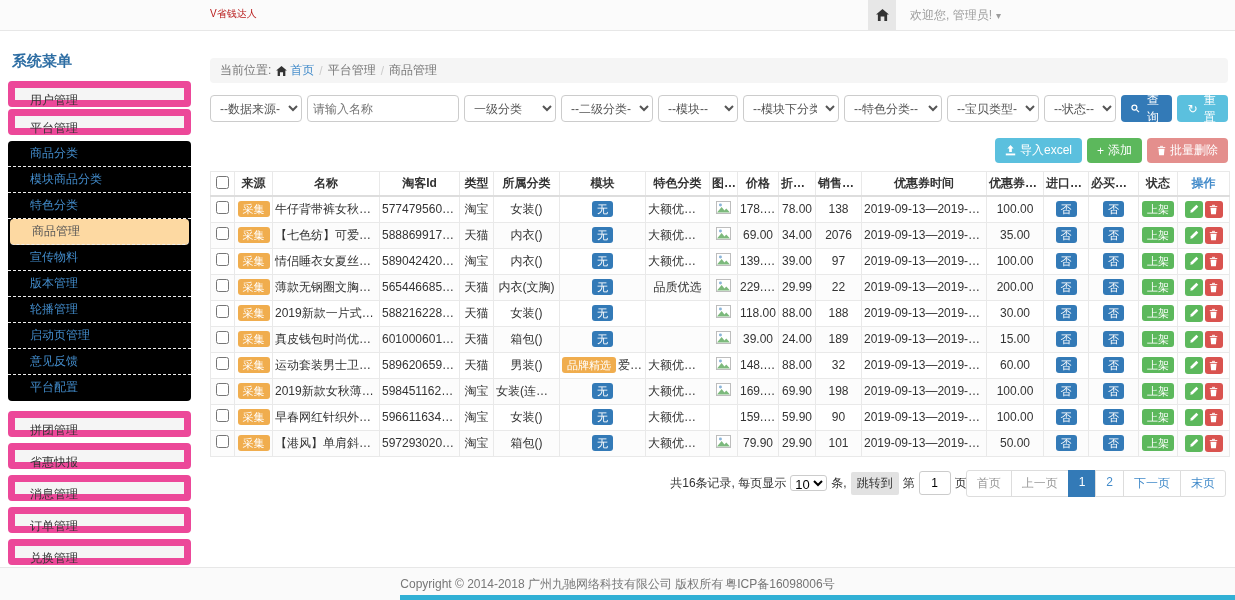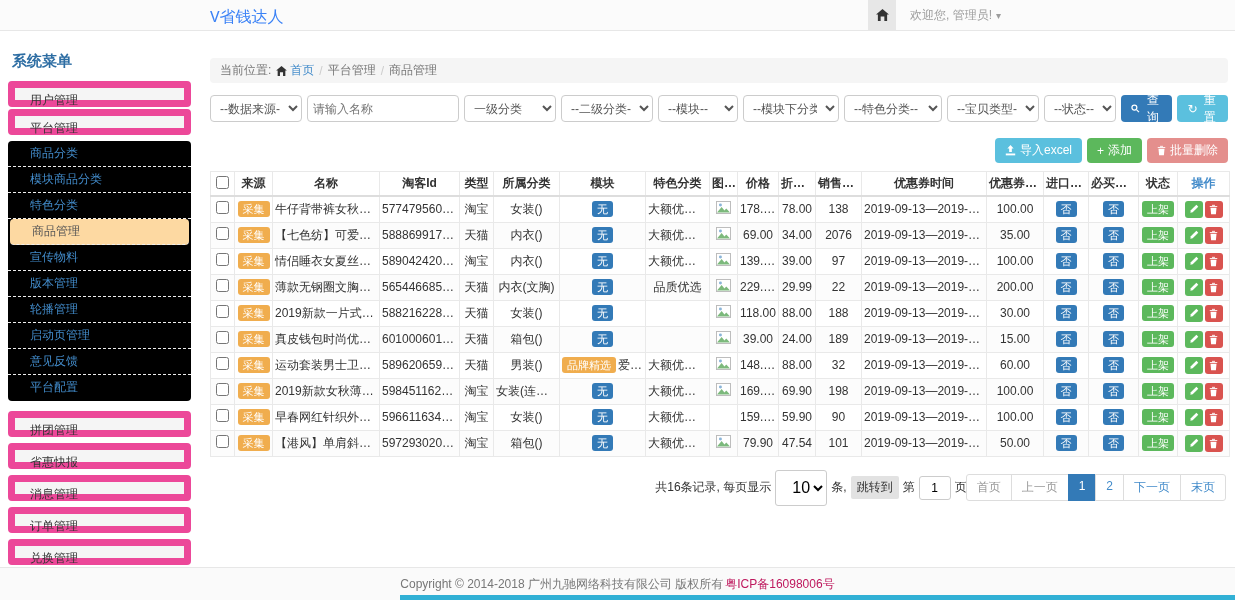--- a/index.html
+++ b/index.html
@@ -3,21 +3,21 @@
 <meta charset="utf-8">
 <style>
   * { box-sizing: border-box; margin: 0; padding: 0; }
   html,body { width:1235px; height:600px; overflow:hidden; }
   body {
     font-family: "Liberation Sans", "DejaVu Sans", sans-serif;
     font-size: 12px; color:#333; background:#fff; position:relative;
   }
   
   .topbar { height:31px; background:#fbfbfb; border-bottom:1px solid #e7e7e7; position:relative; }
-  .topbar-title { position:absolute; left:210px; top:7px; font-size:16px; color:#3b82f6;font-family:Liberation Mono, monospace; }
+  .topbar-title { position:absolute; left:210px; top:7px; font-size:10px; color:#b91c1c; }
   .topbar-right { position:absolute; left:868px; top:0; height:30px; display:flex; align-items:center; }
   .home-box { width:28px; height:30px; background:#e7e7e7; display:flex; align-items:center; justify-content:center; cursor:pointer; }
   .welcome { color:#9d9d9d; margin-left:14px; cursor:pointer; }
   .caret { color:#9d9d9d; margin-left:4px; font-size:10px; }
   
   .sidebar { position:absolute; left:8px; top:38px; width:183px; z-index:1; }
   .sb-title { color:#2d6da3; font-weight:bold; font-size:15px; margin:14px 0 10px 4px; }
   .sb-group { height:26px; line-height:24px; background:#f5f5f5; border:7px solid #ec4899; border-radius:4px;
               padding-left:15px; color:#333; cursor:pointer; margin-bottom:6px; }
   #sb-groups > .sb-group:nth-child(1) { margin-bottom:2px; }
@@ -68,35 +68,35 @@
   .badge-green { background:#5cb85c; }
   .module-text { margin-left:2px; }
   .mini-btn { display:inline-flex; width:18px; height:17px; border-radius:3px; align-items:center;
               justify-content:center; margin:0 1px; cursor:pointer; vertical-align:middle; }
   .mini-green { background:#5cb85c; }
   .mini-red { background:#d9534f; }
   input[type=checkbox]{ width:13px; height:13px; cursor:pointer; }
   
   .pager-row { display:flex; justify-content:flex-end; align-items:center; margin-top:13px; }
   .pager-left { display:flex; align-items:center; gap:4px; color:#333; }
-  .pp-select { height:36px; border:1px solid #ccc; border-radius:3px; background:#fff; font-size:16px;
-               font-family:"Liberation Sans","DejaVu Sans",sans-serif;padding-left:12px; }
+  .pp-select { height:16px; border:1px solid #ccc; border-radius:3px; background:#fff; font-size:13px;
+               font-family:"Liberation Sans","DejaVu Sans",sans-serif; }
   .jump-label { background:#e2e2e2; padding:3px 6px; border-radius:2px; cursor:pointer; }
   .page-input { width:32px; height:24px; border:1px solid #ccc; border-radius:3px; text-align:center; font-size:12px; }
   .pagination { display:flex; margin-right:2px; }
   .page-btn { border:1px solid #ddd; background:#fff; color:#428bca; padding:4px 10px; margin-left:-1px; cursor:pointer; }
   .page-btn:first-child { border-radius:3px 0 0 3px; }
   .page-btn:last-child { border-radius:0 3px 3px 0; }
   .page-btn.disabled { color:#999; cursor:default; }
   .page-btn.active { background:#337ab7; border-color:#337ab7; color:#fff; }
   
   .footer { position:absolute; left:0; right:0; bottom:0; height:33px; background:#fafafa;
             border-top:1px solid #e7e7e7; display:flex; align-items:center; justify-content:center;
             color:#777; z-index:10; }
-  .icp { color:#be185d; margin-left:2px; cursor:pointer; }
+  .icp { color:#737373; margin-left:2px; cursor:pointer; }
   .bottom-bar { position:absolute; left:400px; right:0; bottom:0; height:5px; background:#31b0d5; z-index:20; }
 </style>
 </head>
 <body>
 
 <div class="topbar">
   <div class="topbar-title">V省钱达人</div>
   <div class="topbar-right">
     <div class="home-box">
       <svg width="13" height="12" viewBox="0 0 14 13" fill="#333">
@@ -549,21 +549,21 @@
           <td class="c6"><span class="badge badge-blue">无</span></td>
           <td class="c7">大额优惠券</td>
           <td class="c8">
   <svg width="15" height="13" viewBox="0 0 16 14">
     <rect x="0.5" y="0.5" width="15" height="13" fill="#ffffff" stroke="#b9b9b9"></rect>
     <circle cx="4.7" cy="4.4" r="1.6" fill="#8ab4d8"></circle>
     <path d="M1 12.5 L6 6.5 L9 10.2 L11 8.2 L15 12.5 Z" fill="#7cb97c"></path>
   </svg>
 </td>
           <td class="c9">79.90</td>
-          <td class="c10">47.54</td>
+          <td class="c10">29.90</td>
           <td class="c11">101</td>
           <td class="c12">2019-09-13—2019-09-18</td>
           <td class="c13">50.00</td>
           <td class="c14"><span class="badge badge-blue">否</span></td>
           <td class="c15"><span class="badge badge-blue">否</span></td>
           <td class="c16"><span class="badge badge-green">上架</span></td>
           <td class="c17"><span class="mini-btn mini-green">
   <svg width="10" height="10" viewBox="0 0 16 16" fill="#ffffff">
     <path d="M11.8 1.2l3 3-8.9 8.9-3.7.7.7-3.7z"></path>
   </svg>

